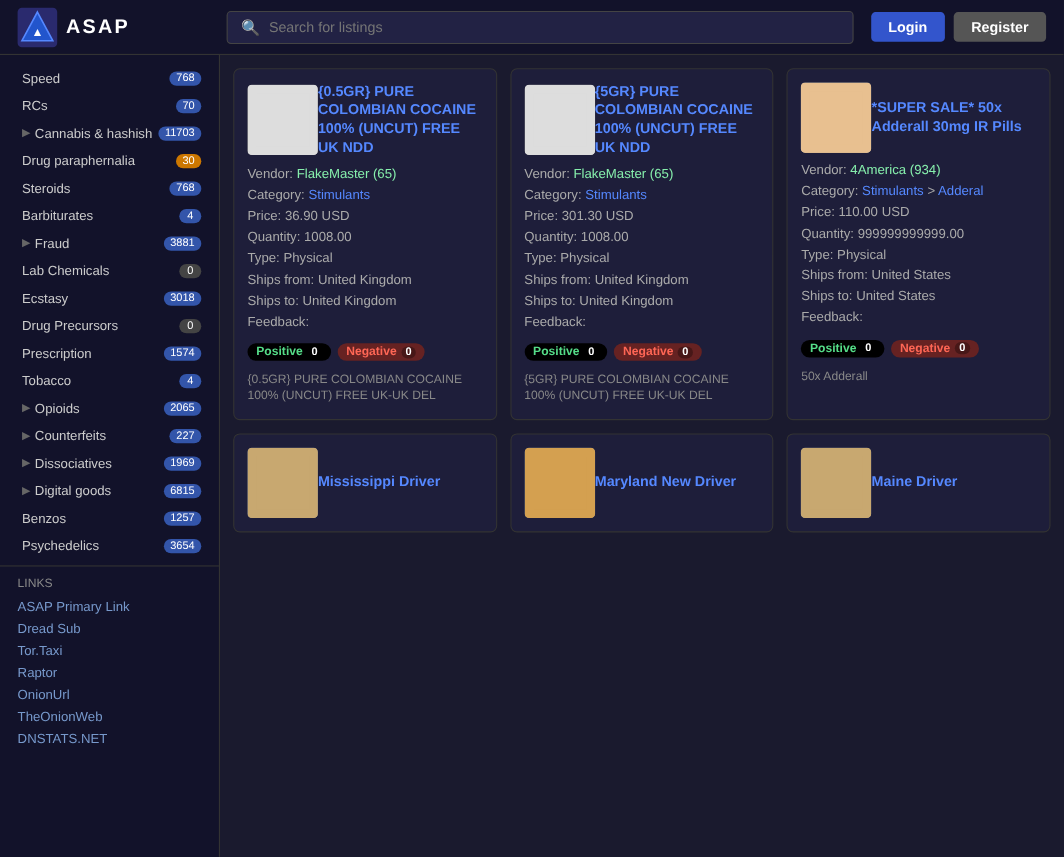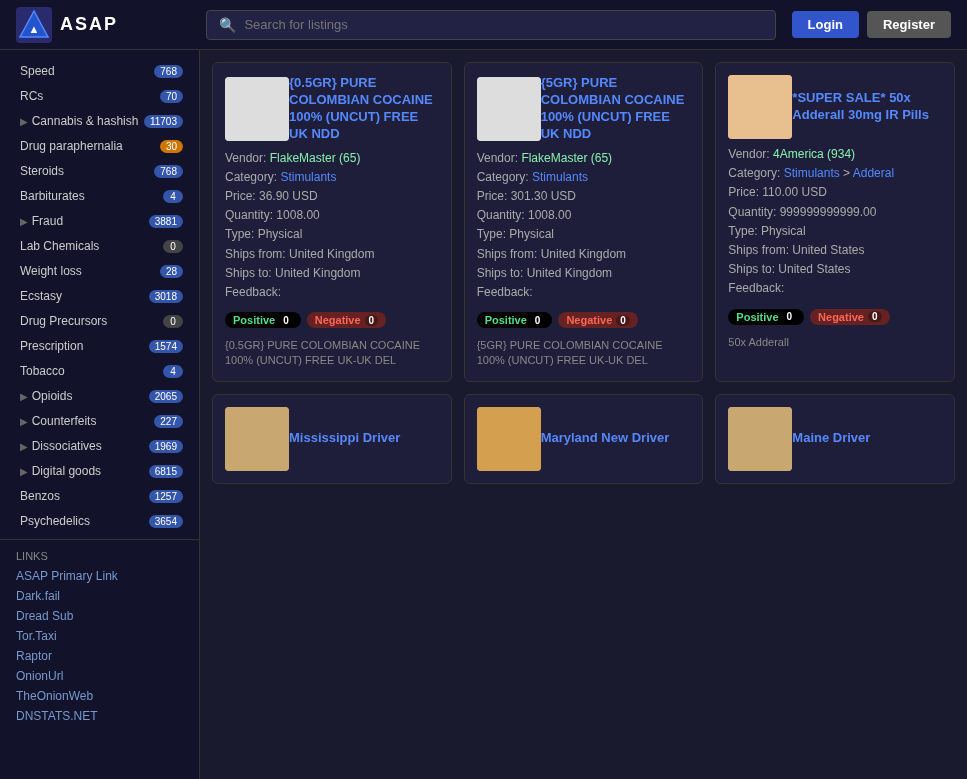--- a/index.html
+++ b/index.html
@@ -279,26 +279,20 @@
         <span class="sidebar-badge ">3881</span>
       </div>
       <div class="sidebar-item">
         <div class="sidebar-item-left">
           <span class="sidebar-label">Lab Chemicals</span>
         </div>
         <span class="sidebar-badge gray">0</span>
       </div>
       <div class="sidebar-item">
         <div class="sidebar-item-left">
-          <span class="sidebar-label">Weight loss</span>
-        </div>
-        <span class="sidebar-badge ">28</span>
-      </div>
-      <div class="sidebar-item">
-        <div class="sidebar-item-left">
           <span class="sidebar-label">Ecstasy</span>
         </div>
         <span class="sidebar-badge ">3018</span>
       </div>
       <div class="sidebar-item">
         <div class="sidebar-item-left">
           <span class="sidebar-label">Drug Precursors</span>
         </div>
         <span class="sidebar-badge gray">0</span>
       </div>
@@ -350,21 +344,20 @@
       </div>
       <div class="sidebar-item">
         <div class="sidebar-item-left">
           <span class="sidebar-label">Psychedelics</span>
         </div>
         <span class="sidebar-badge ">3654</span>
       </div>
       <div class="sidebar-divider"></div>
       <div class="sidebar-section-title">Links</div>
       <div class="sidebar-link">ASAP Primary Link</div>
-      <div class="sidebar-link">Dark.fail</div>
       <div class="sidebar-link">Dread Sub</div>
       <div class="sidebar-link">Tor.Taxi</div>
       <div class="sidebar-link">Raptor</div>
       <div class="sidebar-link">OnionUrl</div>
       <div class="sidebar-link">TheOnionWeb</div>
       <div class="sidebar-link">DNSTATS.NET</div>
     </div>
 
   <div class="main">
     <div class="listings-grid">

